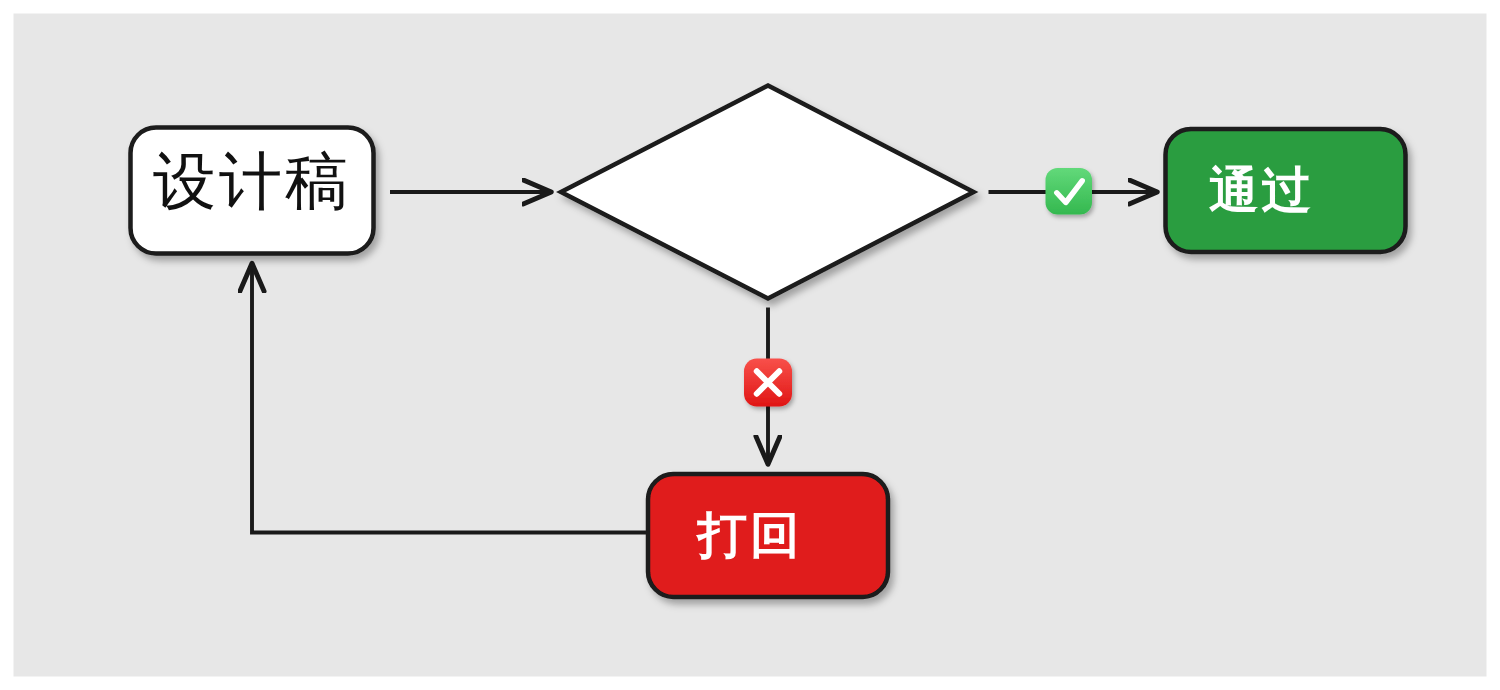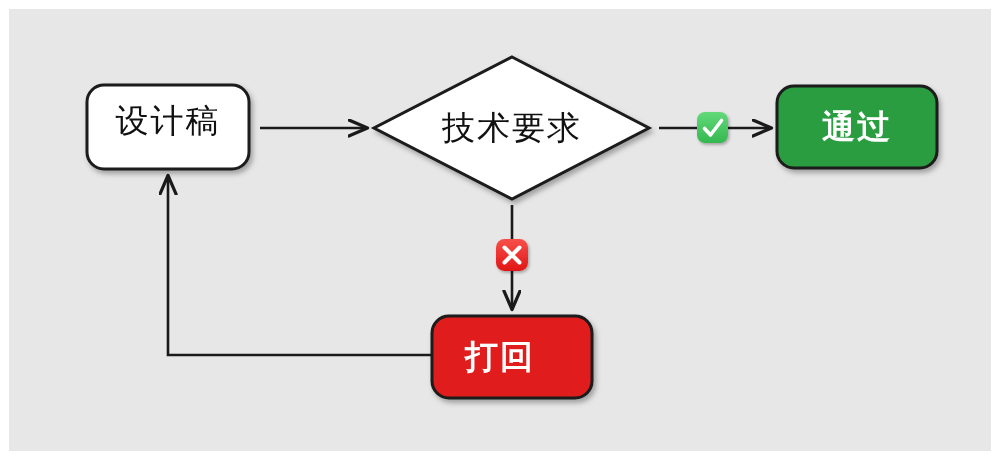--- a/index.html
+++ b/index.html
@@ -36,37 +36,37 @@
     text-align: center;
     letter-spacing: 2px;
     pointer-events: none;
   }
   
   #node-design {
     left: 78px;
     top: 76px;
     width: 162px;
     height: 72px;
-    font-size: 33px;
+    font-size: 42px;
     color: #111111;
     font-weight: 500;
   }
   
   #node-decision {
     left: 373px;
     top: 92px;
     width: 260px;
     height: 54px;
     font-size: 33px;
     color: #111111;
     font-weight: 500;
   }
   
   #node-pass {
-    left: 768px;
+    left: 752px;
     top: 77px;
     width: 160px;
     height: 82px;
     font-size: 33px;
     color: #ffffff;
     font-weight: 600;
   }
   
   #node-reject {
     left: 423px;
@@ -129,19 +129,18 @@
     </g>
 
     <g filter="url(#badgeShadow)">
       <rect x="487" y="230" width="32" height="32" rx="8.5" ry="8.5" fill="url(#redBadgeGrad)"></rect>
       <path d="M495.5,238.5 L510.5,253.5 M510.5,238.5 L495.5,253.5" fill="none" stroke="#ffffff" stroke-width="4" stroke-linecap="round"></path>
     </g>
   </svg>
 
   <div class="node-label" id="node-design">设计稿</div>
 
-  <div class="node-label" id="node-decision">技术要求</div>
 
   <div class="node-label" id="node-pass">通过</div>
 
   <div class="node-label" id="node-reject">打回</div>
 
 </div>
 
 </body></html>

